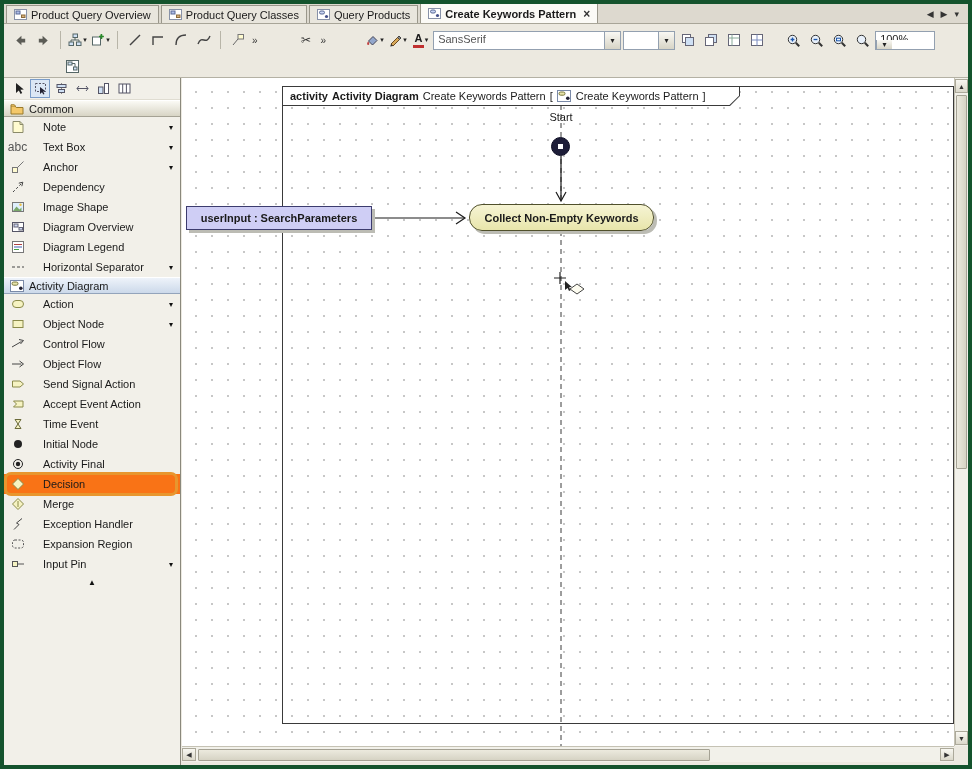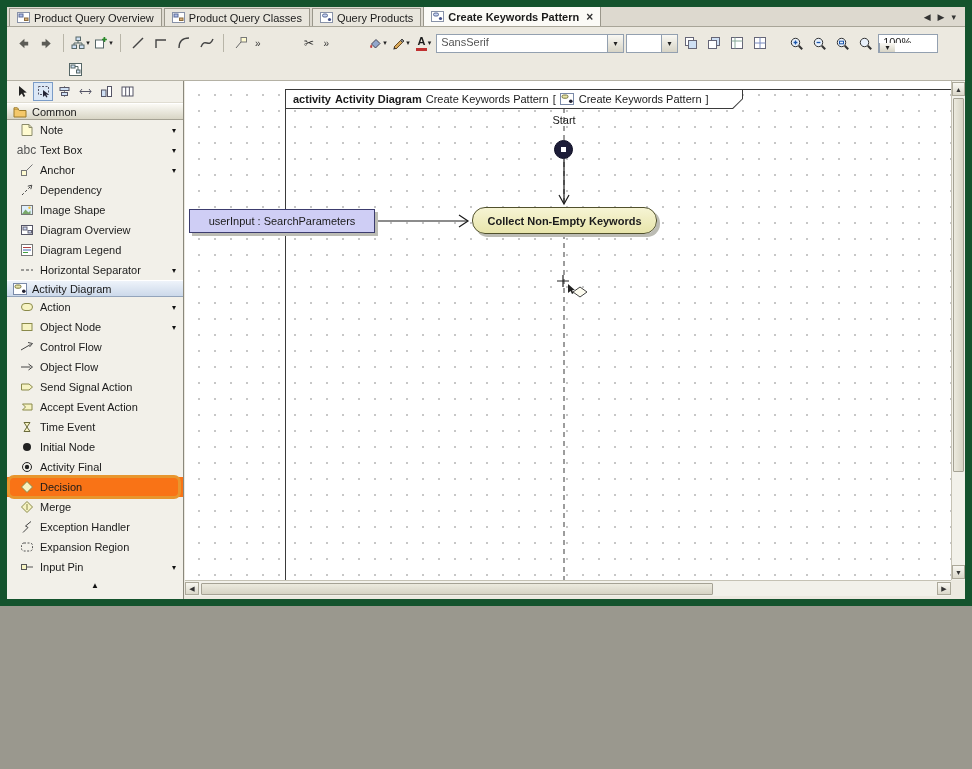--- a/index.html
+++ b/index.html
@@ -1,18 +1,18 @@
 <!DOCTYPE html>
 <html><head>
 <meta charset="utf-8">
 <style>
   * { margin:0; padding:0; box-sizing:border-box; }
   html,body { background:#9a988e; }
   body { font-family:"Liberation Sans","DejaVu Sans",sans-serif; font-size:11px; color:#1a1a1a; }
-  .window { position:relative; width:972px; height:606px; background:#ece9e0; border:7px solid #14532d; overflow:hidden; }
+  .window { position:relative; width:972px; height:769px; background:#ece9e0; border:4px solid #14532d; overflow:hidden; }
 
   
   .tabbar { position:absolute; left:0; top:0; right:0; height:20px; background:#ddd9cf; border-bottom:1px solid #a8a598; display:flex; align-items:flex-end; padding-left:2px; }
   .tab { height:18px; display:flex; align-items:center; gap:4px; padding:0 7px; background:#e9e6dd; border:1px solid #9a978b; border-bottom:none; margin-right:2px; white-space:nowrap; }
   .tab.active { background:#fbfaf6; font-weight:bold; height:20px; }
   .tab-close { color:#333; font-size:12px; line-height:1; margin-left:3px; font-weight:bold; }
   .tab-nav { margin-left:auto; display:flex; gap:7px; padding:0 9px; align-items:center; height:100%; color:#333; font-size:9px; }
   .tic svg { display:block; }
 
   
@@ -30,42 +30,42 @@
   .fontA { font-weight:bold; font-size:11px; line-height:1; }
   .fontAbar { width:11px; height:3px; background:#c03030; margin-top:1px; }
 
   
   .sidebar { position:absolute; left:0; top:74px; width:177px; bottom:0; background:#f2f0e9; border-right:1px solid #8a887c; }
   .sec-header { height:17px; display:flex; align-items:center; gap:5px; padding:0 5px; background:linear-gradient(#fbfaf5,#d8d5c5); border-top:1px solid #fff; border-bottom:1px solid #a5a294; }
   .sec-header.activity { background:linear-gradient(#eef3fa,#ccd9ea); border-bottom:1px solid #93a4bb; }
   .tools-row { height:22px; display:flex; align-items:center; gap:1px; padding:0 5px; border-bottom:1px solid #e0ddd2; }
   .toolbtn { width:20px; height:19px; display:flex; align-items:center; justify-content:center; border:1px solid transparent; }
   .toolbtn.selected { border:1px solid #7a9cc8; background:#dbe7f5; }
-  .pal-item { height:20px; display:flex; align-items:center; gap:6px; padding:0 4px 0 12px; position:relative; }
+  .pal-item { height:20px; display:flex; align-items:center; gap:18px; padding:0 4px 0 6px; position:relative; }
   .pal-item .lbl { flex:1; white-space:nowrap; overflow:hidden; }
   .pal-item.selected { background:#f97316; }
   .chev { font-size:8px; color:#111; width:10px; text-align:center; }
   .pic { width:15px; display:flex; justify-content:center; }
   .pic svg { display:block; }
   .hl-ring { position:absolute; top:-2px; bottom:-2px; left:0; right:2px; border:3px solid #e8962e; border-radius:7px; pointer-events:none; }
   .collapse-row { height:16px; display:flex; align-items:center; justify-content:center; font-size:8px; color:#111; }
 
   
   .canvas { position:absolute; left:178px; top:74px; right:0; bottom:3px; background:#fff; overflow:hidden; }
   .grid { position:absolute; left:0; top:0; right:14px; bottom:16px; background-image:radial-gradient(#c7c7c7 1px, transparent 1.2px); background-size:16px 16px; background-position:6px 6px; }
   .frame { position:absolute; left:100px; top:8px; width:672px; height:638px; border:1px solid #3a3a3a; }
   .fheader { position:absolute; left:100px; top:8px; width:458px; height:20px; }
   .fh-outer { position:absolute; inset:0; background:#3a3a3a; clip-path:polygon(0 0,100% 0,100% 50%,calc(100% - 10px) 100%,0 100%); }
   .fh-inner { position:absolute; inset:1px; background:#fff; clip-path:polygon(0 0,100% 0,100% 48%,calc(100% - 9.5px) 100%,0 100%); display:flex; align-items:center; gap:4px; padding:0 7px; white-space:nowrap; }
   .flows { position:absolute; left:0; top:0; }
   .start-lbl { position:absolute; left:352px; top:33px; width:54px; text-align:center; }
   .init-node { position:absolute; left:369px; top:59px; width:19px; height:19px; border-radius:50%; background:#1d1d38; border:1px solid #0c0c22; display:flex; align-items:center; justify-content:center; }
   .init-node .sq { width:5px; height:5px; background:#fff; }
   .action-node { position:absolute; left:287px; top:126px; width:185px; height:27px; border-radius:13px; background:linear-gradient(#f6f4d4,#e8e5ab); border:1px solid #50502c; box-shadow:3px 3px 0 #bcbcb4; display:flex; align-items:center; justify-content:center; font-weight:bold; }
-  .object-node { position:absolute; left:4px; top:128px; width:186px; height:24px; background:#cfcef5; border:1px solid #3c3c6e; box-shadow:3px 3px 0 #bcbcb4; display:flex; align-items:center; justify-content:center; font-weight:normal; }
+  .object-node { position:absolute; left:4px; top:128px; width:186px; height:24px; background:#cfcef5; border:1px solid #3c3c6e; box-shadow:3px 3px 0 #bcbcb4; display:flex; align-items:center; justify-content:center; font-weight:bold; }
   .cursor-ghost { position:absolute; left:370px; top:192px; }
 
   
   .vscroll { position:absolute; top:0; right:0; width:14px; bottom:16px; background:#f2f1ea; border-left:1px solid #c5c2b4; }
   .hscroll { position:absolute; left:0; bottom:0; height:16px; right:14px; background:#f2f1ea; border-top:1px solid #c5c2b4; }
   .sbtn { position:absolute; background:linear-gradient(#f8f7f1,#dbd8ca); border:1px solid #aca99a; display:flex; align-items:center; justify-content:center; font-size:7px; color:#333; }
   .vscroll .sbtn { left:0; width:13px; height:14px; }
   .vscroll .up { top:1px; } .vscroll .down { bottom:1px; }
   .hscroll .sbtn { top:1px; height:13px; width:14px; }
   .hscroll .left { left:0; } .hscroll .right { right:0; }

